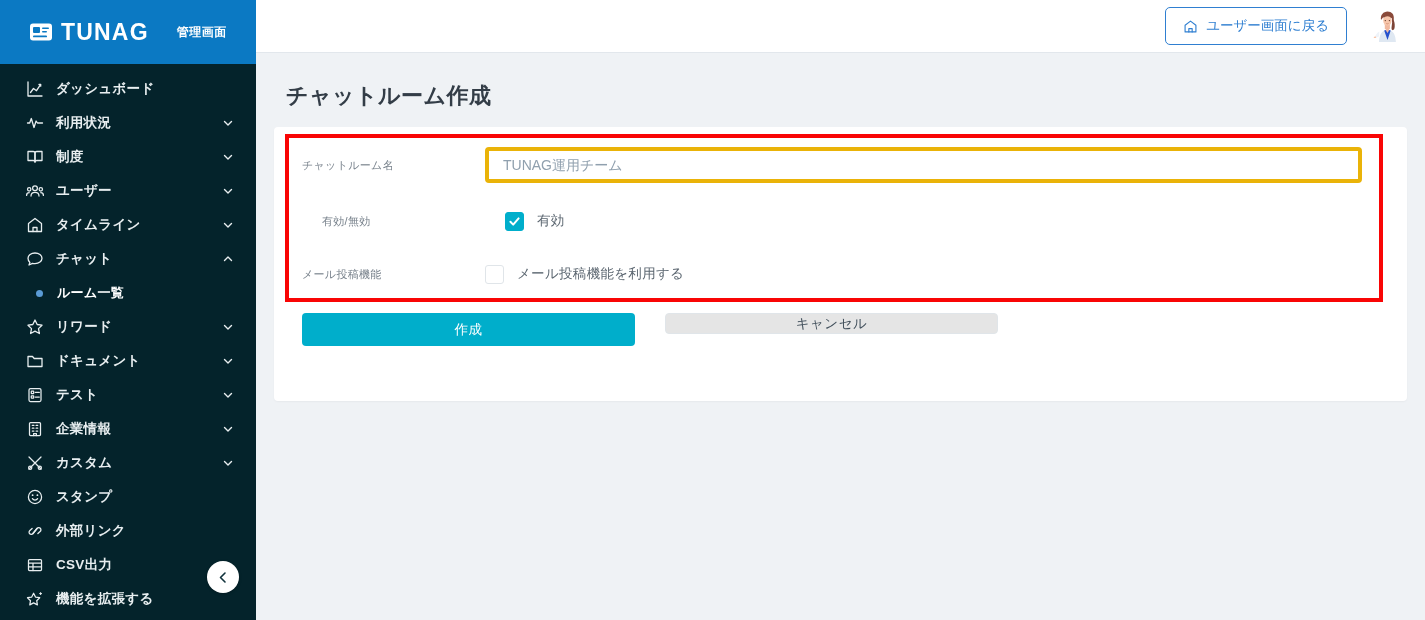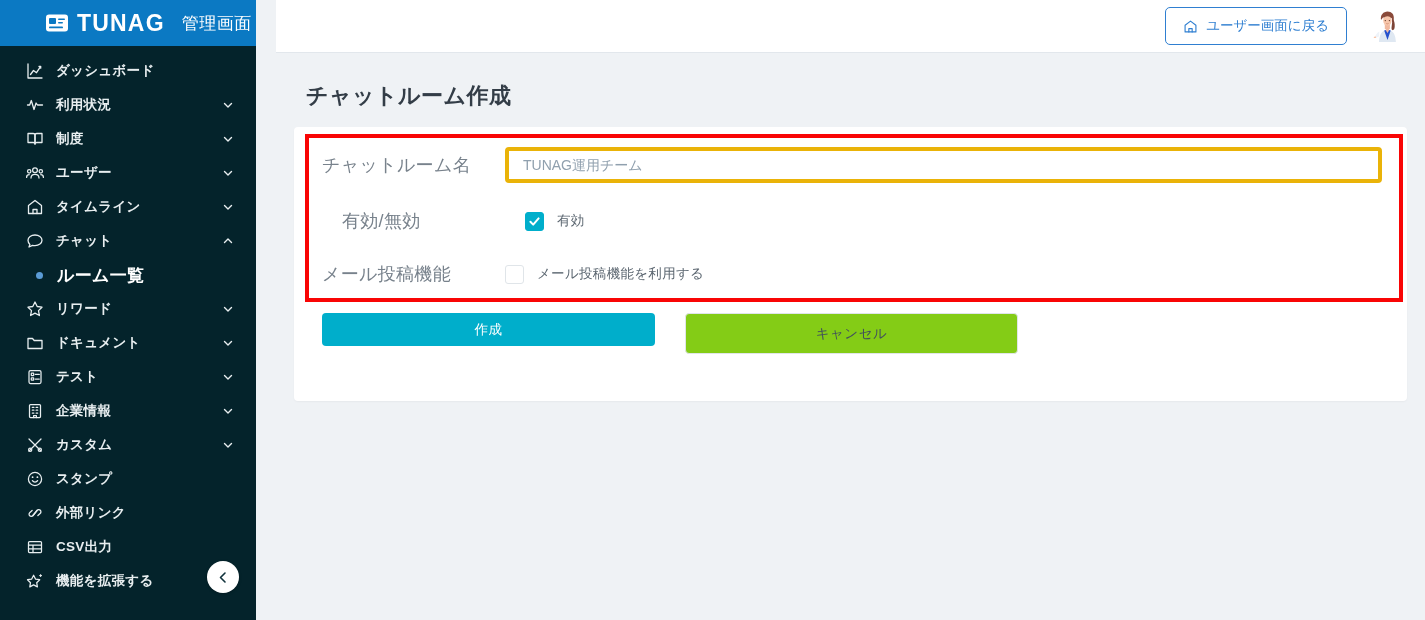--- a/index.html
+++ b/index.html
@@ -12,31 +12,31 @@
   body { display: flex; }
 
   
   #sidebar {
     width: 256px; height: 620px;
     background: #04232b;
     flex: 0 0 256px;
     position: relative;
   }
   #logo-bar {
-    height: 46px; background: #0b79c3;
-    display: flex; align-items: center; padding-left: 44px;
+    height: 64px; background: #0b79c3;
+    display: flex; align-items: center; padding-left: 28px;
   }
   .logo-icon { width: 26px; height: 26px; flex: 0 0 26px; margin-right: 7px; }
   .logo-word {
     color: #ffffff; font-size: 23px; font-weight: bold;
     letter-spacing: 1.2px; line-height: 1;
   }
   .logo-sub {
-    color: #ffffff; font-size: 17px; margin-left: 17px;
-    font-weight: normal; letter-spacing: .5px;
+    color: #ffffff; font-size: 12px; margin-left: 28px;
+    font-weight: bold; letter-spacing: .5px;
   }
   #nav { padding-top: 8px; }
   .nav-item {
     height: 34px; display: flex; align-items: center;
     padding-left: 26px; padding-right: 22px;
     cursor: pointer; position: relative;
   }
   .nav-icon {
     width: 18px; height: 18px; flex: 0 0 18px; margin-right: 12px;
     display: flex; align-items: center; justify-content: center;
@@ -53,33 +53,33 @@
   .nav-chev svg { width: 12px; height: 12px; display: block; }
   .nav-sub {
     height: 34px; display: flex; align-items: center; padding-left: 36px;
     cursor: pointer;
   }
   .sub-dot {
     width: 7px; height: 7px; border-radius: 50%;
     background: #5b9bd5; margin-right: 14px; flex: 0 0 7px;
   }
   .sub-label {
-    color: #ffffff; font-size: 17px; font-weight: bold; letter-spacing: .3px;
+    color: #ffffff; font-size: 13px; font-weight: bold; letter-spacing: .3px;
   }
   #collapse-btn {
     position: absolute; left: 207px; top: 561px;
     width: 32px; height: 32px; border-radius: 50%;
     background: #ffffff; border: none; cursor: pointer;
     display: flex; align-items: center; justify-content: center;
     box-shadow: 0 1px 3px rgba(0,0,0,.25);
   }
   #collapse-btn svg { width: 13px; height: 13px; display: block; }
 
   
-  #right { flex: 1 1 auto; height: 620px; display: flex; flex-direction: column; min-width: 0; padding-left: 20px; }
+  #right { flex: 1 1 auto; height: 620px; display: flex; flex-direction: column; min-width: 0; }
   #topbar {
     height: 53px; background: #ffffff; border-bottom: 1px solid #e2e7ec;
     display: flex; align-items: center; justify-content: flex-end;
     padding-right: 16px; flex: 0 0 53px;
   }
   .top-btn {
     height: 38px; border: 1px solid #2f7fd1; border-radius: 5px;
     background: #ffffff; color: #2f7fd1;
     font-family: "Liberation Sans", sans-serif;
     font-size: 13.5px; display: flex; align-items: center;
@@ -106,21 +106,21 @@
     position: absolute; left: 11px; top: 7px;
     width: 1098px; height: 168px;
     border: 4px solid #f90505; pointer-events: none;
   }
   .form-row { display: flex; align-items: center; padding-left: 28px; }
   #row-name { height: 66px; padding-top: 10px; }
   #row-enabled { height: 56px; margin-left: 20px; }
   #row-mail { height: 50px; }
   .form-label {
     width: 183px; flex: 0 0 183px;
-    font-size: 18px; color: #78828c; letter-spacing: .3px;
+    font-size: 11px; color: #78828c; letter-spacing: .3px;
   }
   #name-input {
     width: 877px; height: 36px;
     border: 4px solid #eab308; border-radius: 4px;
     font-family: "Liberation Sans", sans-serif; font-size: 14px;
     color: #2f3b45; padding: 0 14px; background: #ffffff;
   }
   #name-input::placeholder { color: #90a0ae; }
   .cb-wrap { display: flex; align-items: center; }
   .cb {
@@ -133,21 +133,21 @@
   .cb svg { width: 13px; height: 13px; display: block; }
   .cb-label { font-size: 13.5px; color: #5c6771; letter-spacing: .3px; }
   #btn-row { display: flex; padding-left: 28px; padding-top: 14px; }
   #create-btn {
     width: 333px; height: 33px; background: #00aecb; border: none;
     border-radius: 4px; color: #ffffff;
     font-family: "Liberation Sans", sans-serif; font-size: 13.5px;
     cursor: pointer; letter-spacing: .5px;
   }
   #cancel-btn {
-    width: 333px; height: 41px; background: #84cc16;
+    width: 333px; height: 21px; background: #e5e5e5;
     border: 1px solid #e0e5e9; border-radius: 4px; color: #42505c;
     font-family: "Liberation Sans", sans-serif; font-size: 13.5px;
     cursor: pointer; margin-left: 30px; letter-spacing: .5px;
   }
 </style>
 </head>
 <body>
 
 <div id="sidebar">
 

